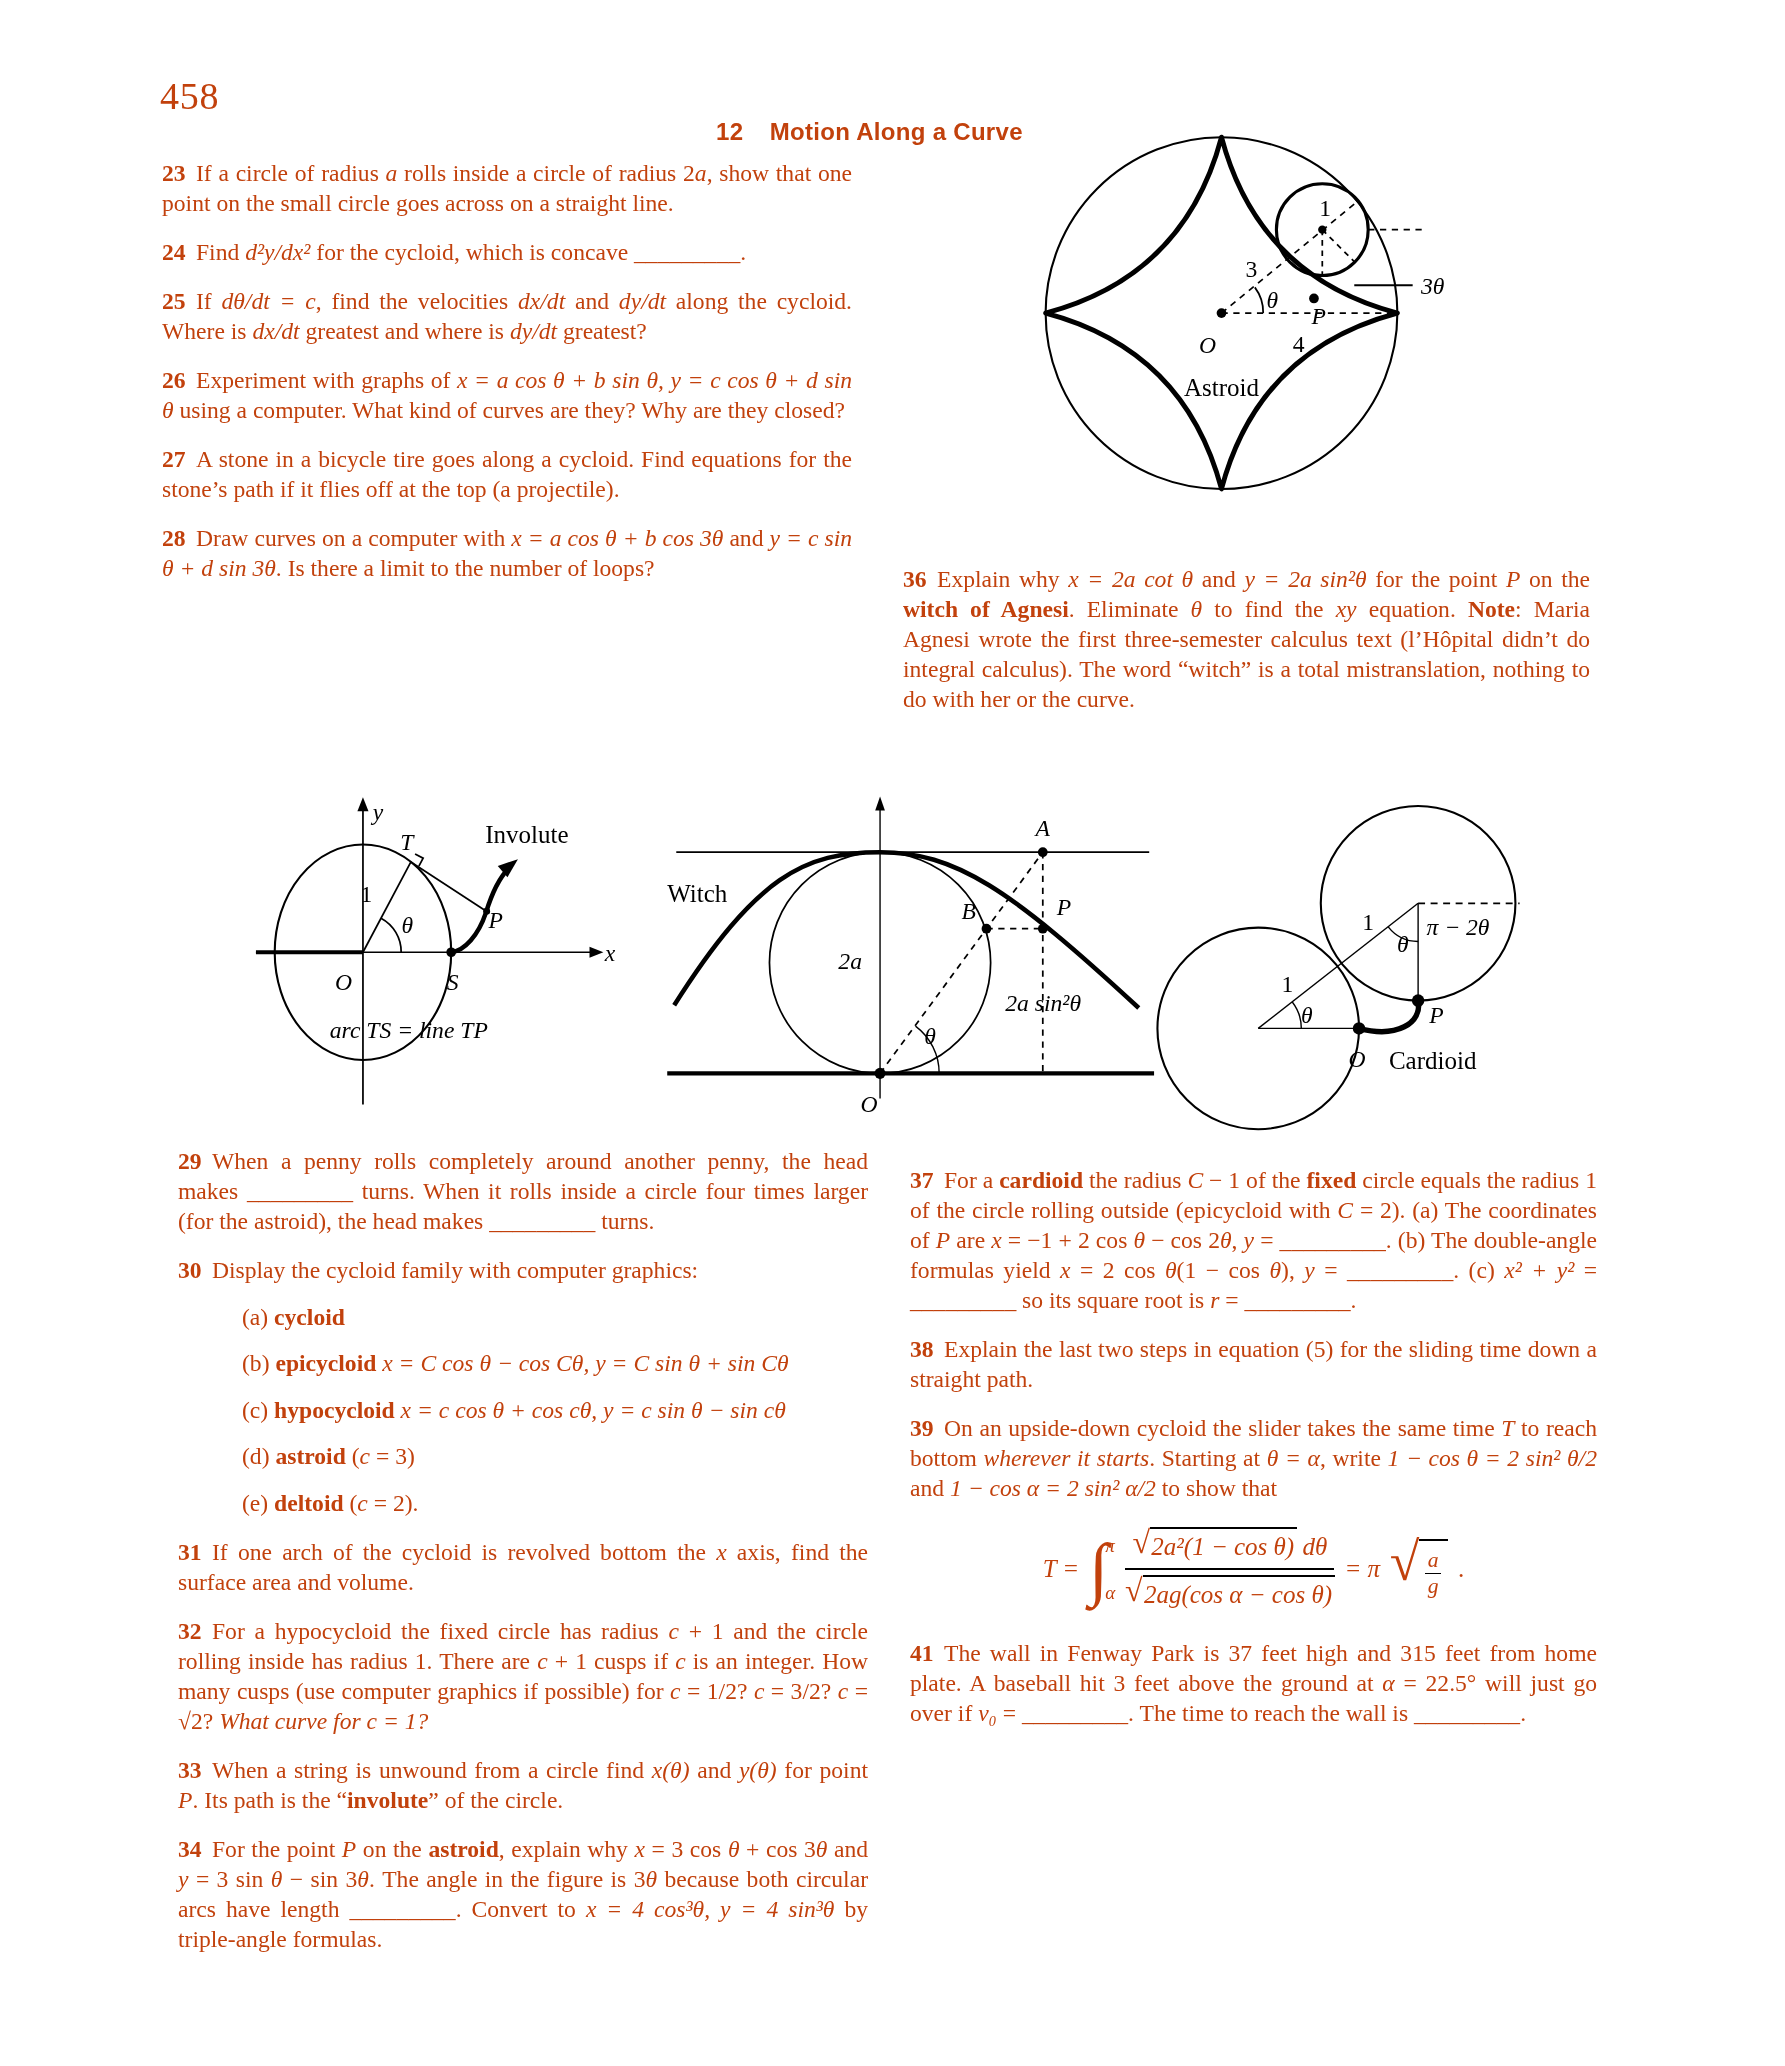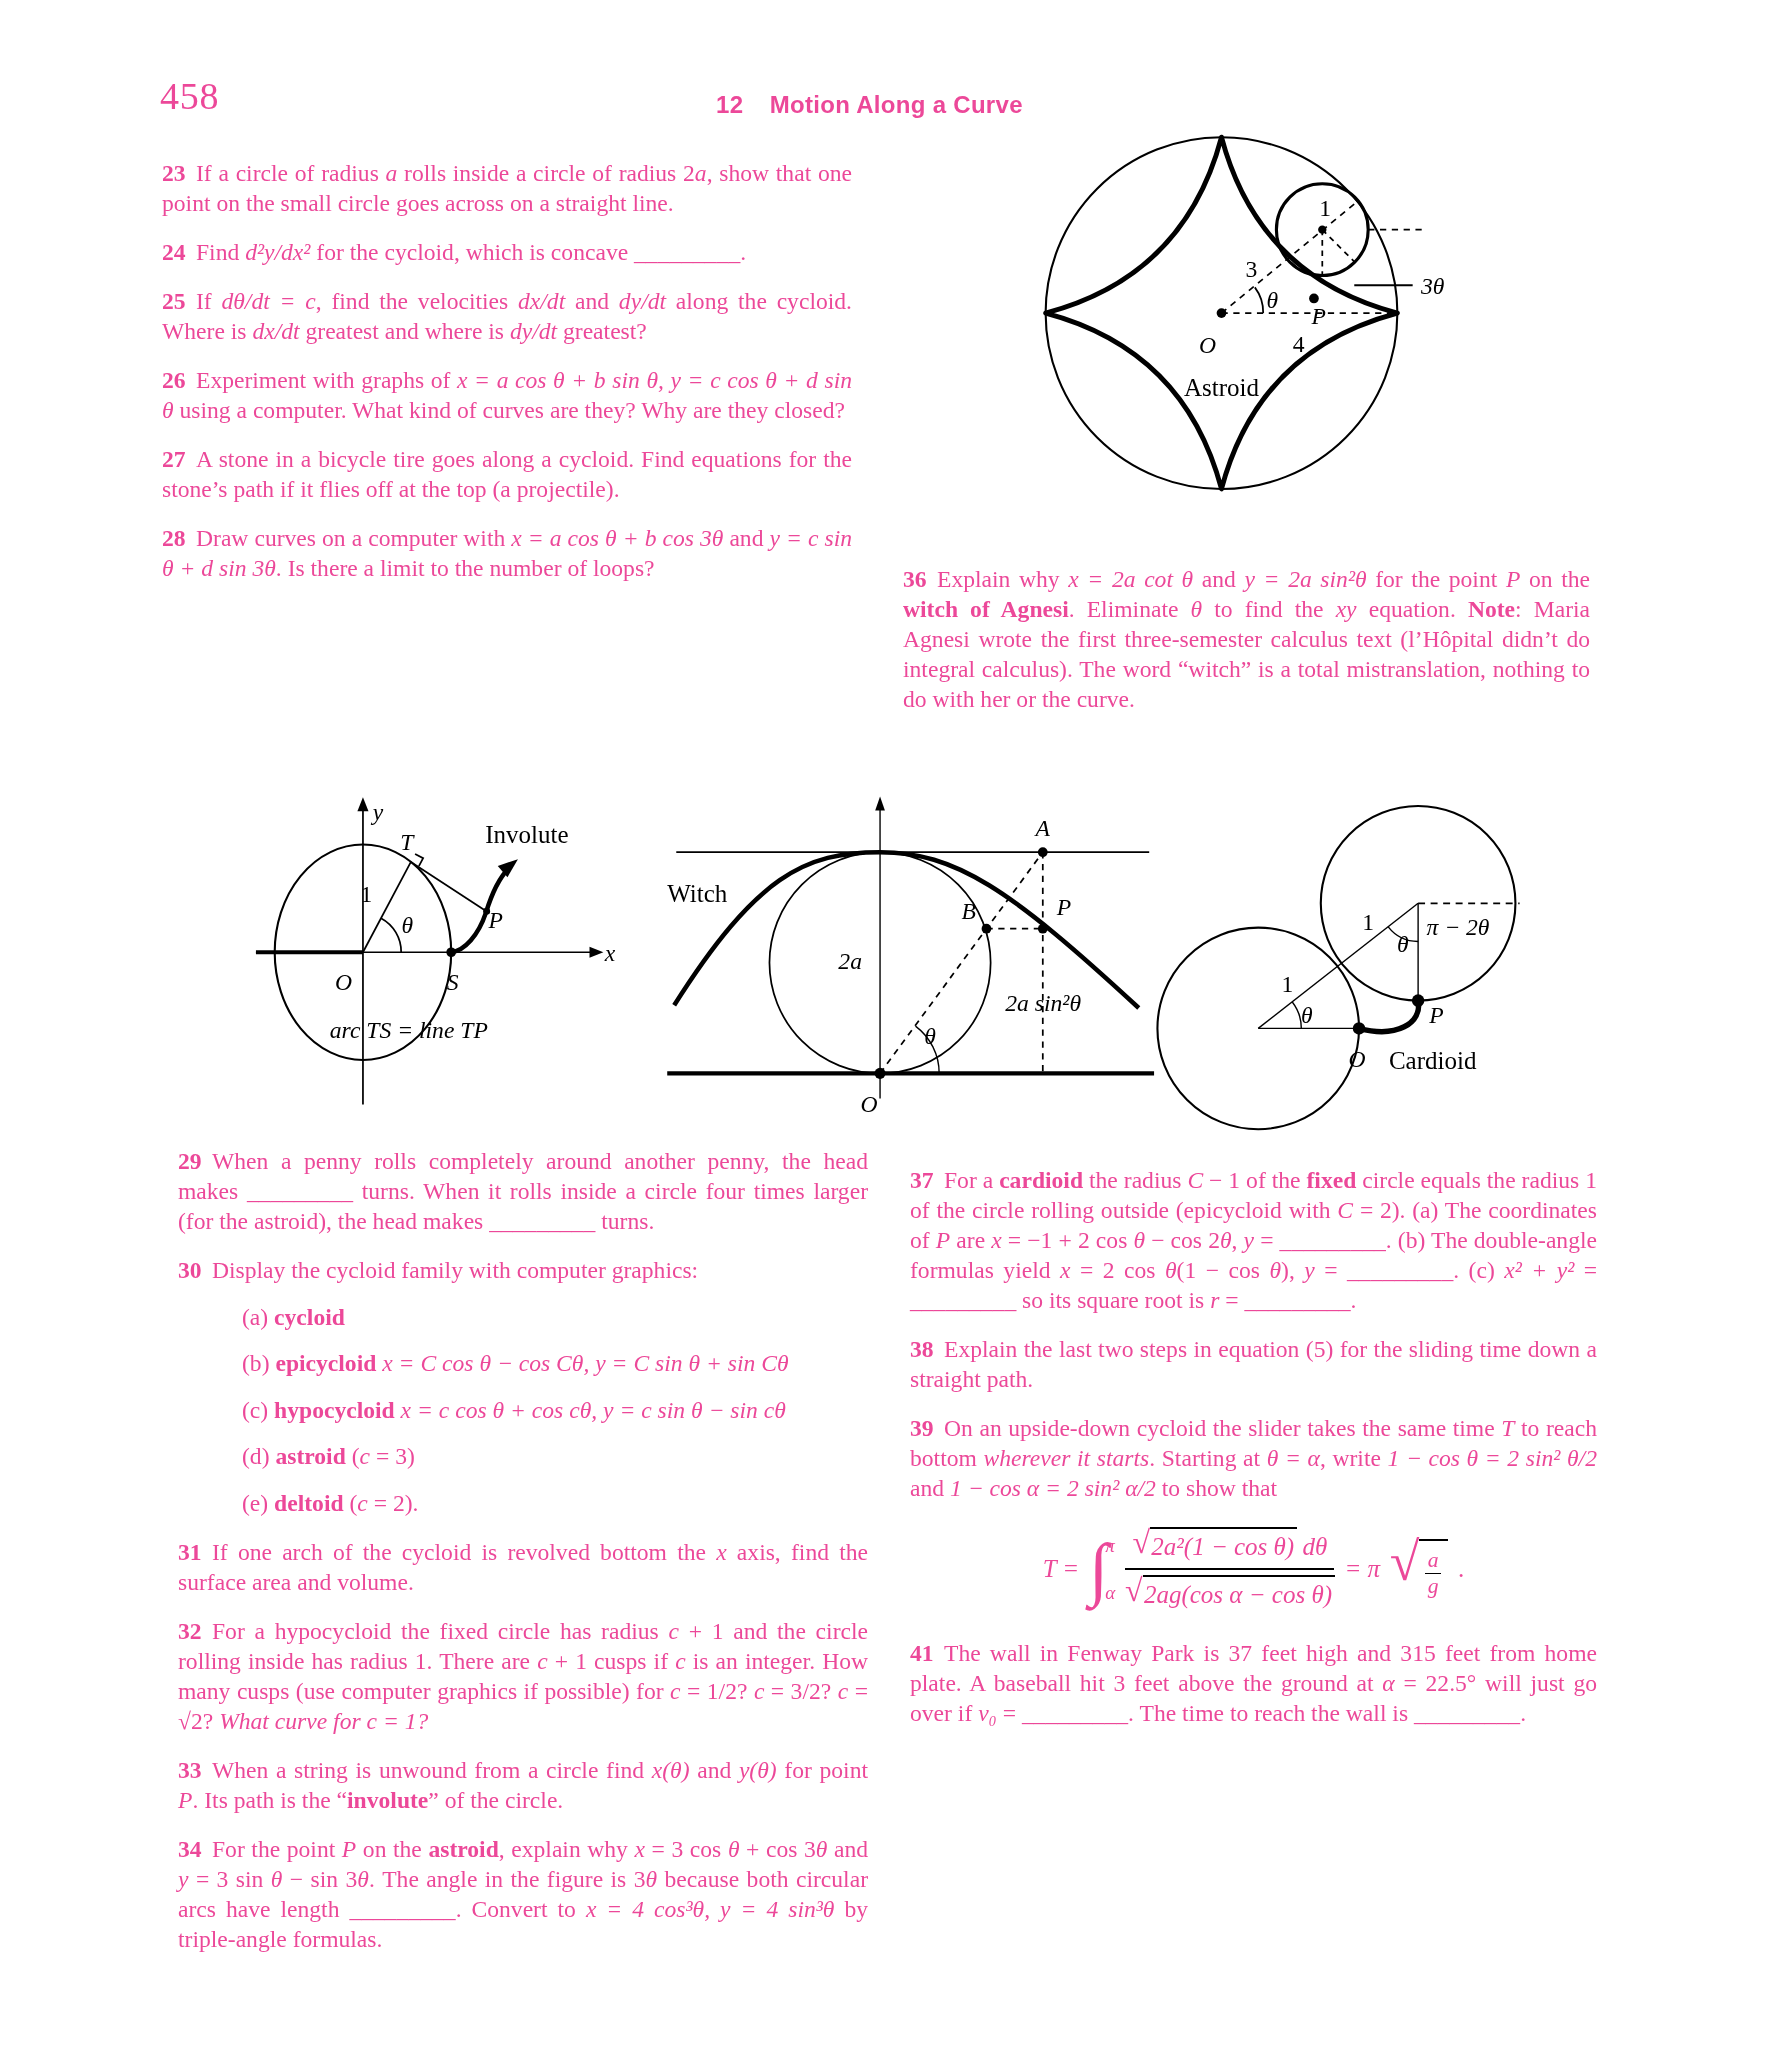--- a/index.html
+++ b/index.html
@@ -1,22 +1,22 @@
 <!DOCTYPE html>
 <html style="font-size:11px"><head>
 <meta charset="utf-8">
 <style>
   html,body{margin:0;padding:0;background:#fff;}
-  .page{position:relative;width:1785px;height:2066px;background:#ffffff;color:#ec4899;
+  .page{position:relative;width:1785px;height:2066px;background:#ffffff;color:#c2410c;
         font-family:"Liberation Serif",serif;font-size:23.6px;line-height:1.27;overflow:hidden;}
   .b{font-weight:bold;}
   .i{font-style:italic;}
   .abs{position:absolute;}
   .page-num{font-size:38px;letter-spacing:0.7px;}
-  .chapter{font-family:"Liberation Sans",sans-serif;font-weight:bold;font-size:24px;letter-spacing:0.3px;}
+  .chapter{font-family:"Liberation Sans",sans-serif;font-weight:bold;font-size:24px;letter-spacing:0.3px;margin-top:27px;}
   .chapter .cnum{margin-right:26.4px;}
   .col{text-align:justify;}
   .problem{margin-bottom:19px;}
   .pnum{font-weight:bold;margin-right:10.4px;}
   .pitem{margin:16.7px 0 0 64px;text-align:left;}
   svg{position:absolute;overflow:visible;}
   svg text{font-family:"Liberation Serif",serif;font-size:34px;fill:#000;}
   svg .cap{font-size:36px;}
   
   .eq{display:flex;align-items:center;justify-content:center;gap:9.7px;margin:23.6px 0 28px 0;font-size:25px;}

